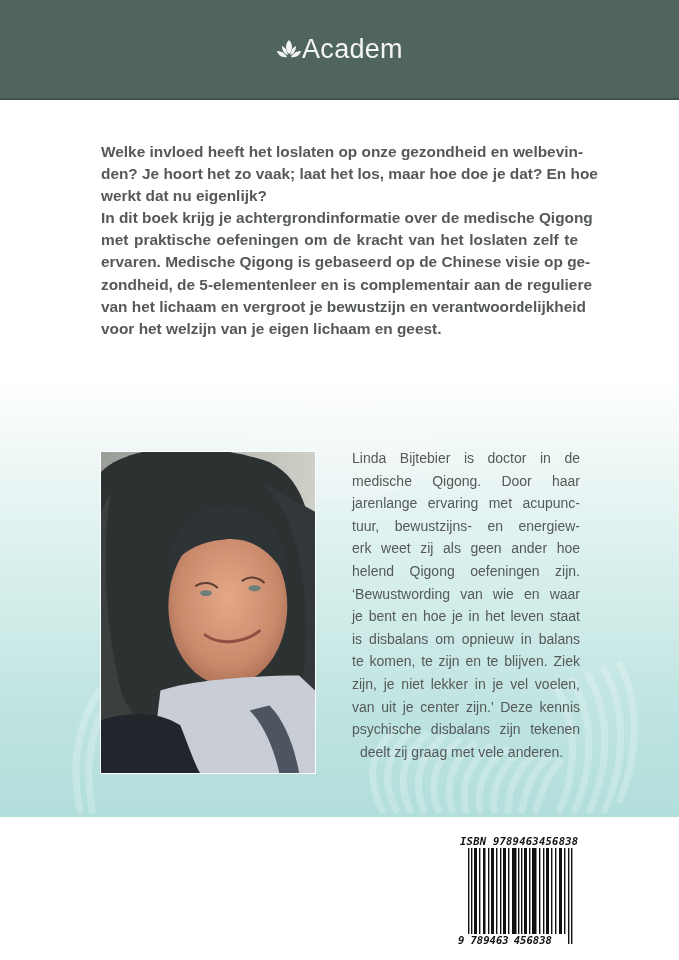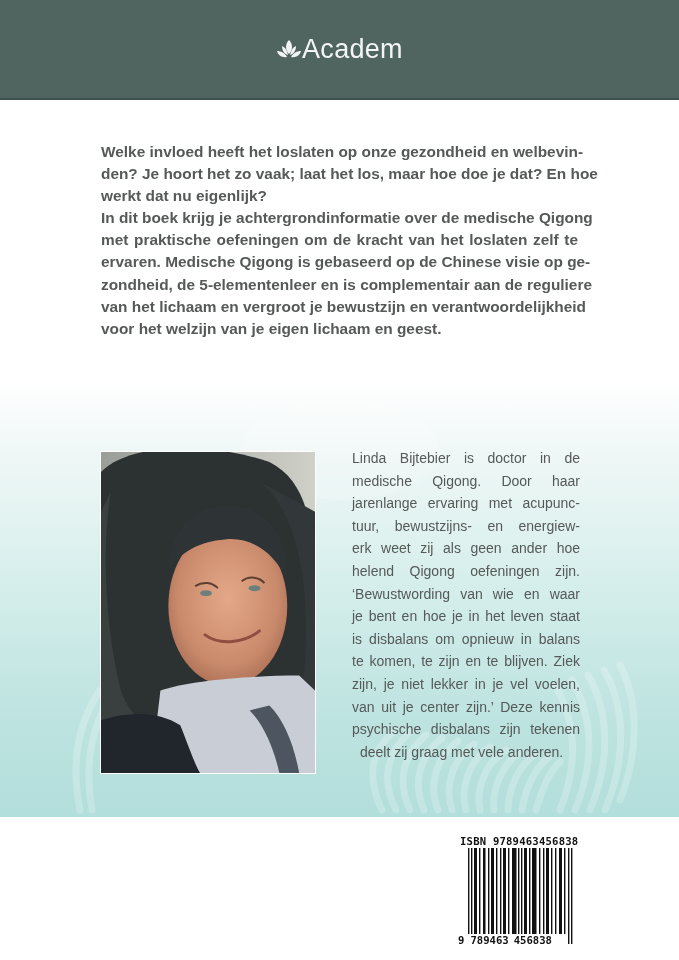--- a/index.html
+++ b/index.html
@@ -42,20 +42,21 @@
   .bio {
     position: absolute; left: 352px; top: 447px; width: 228px;
     font-size: 14px; line-height: 22.6px; color: #555958;
   }
   .bio .l { display: block; white-space: nowrap; text-align: justify; text-align-last: justify; }
   .bio .last { text-align-last: left; margin-left: 8px; }
 
   .barcode {
     position: absolute; left: 457px; top: 832px; width: 130px; height: 116px;
     background: #ffffff;
+    font-style: italic;
   }
   .isbn-top {
     position: absolute; left: 3px; top: 3px;
     font-family: "DejaVu Sans Mono", "Liberation Mono", monospace;
     font-size: 10.6px; font-weight: bold; letter-spacing: 0.2px; color: #111;
   }
   .bars { position: absolute; left: 3px; top: 16px; width: 118px; height: 96px; }
   .isbn-bottom {
     position: absolute; left: 0; top: 102px;
     font-family: "DejaVu Sans Mono", "Liberation Mono", monospace;

